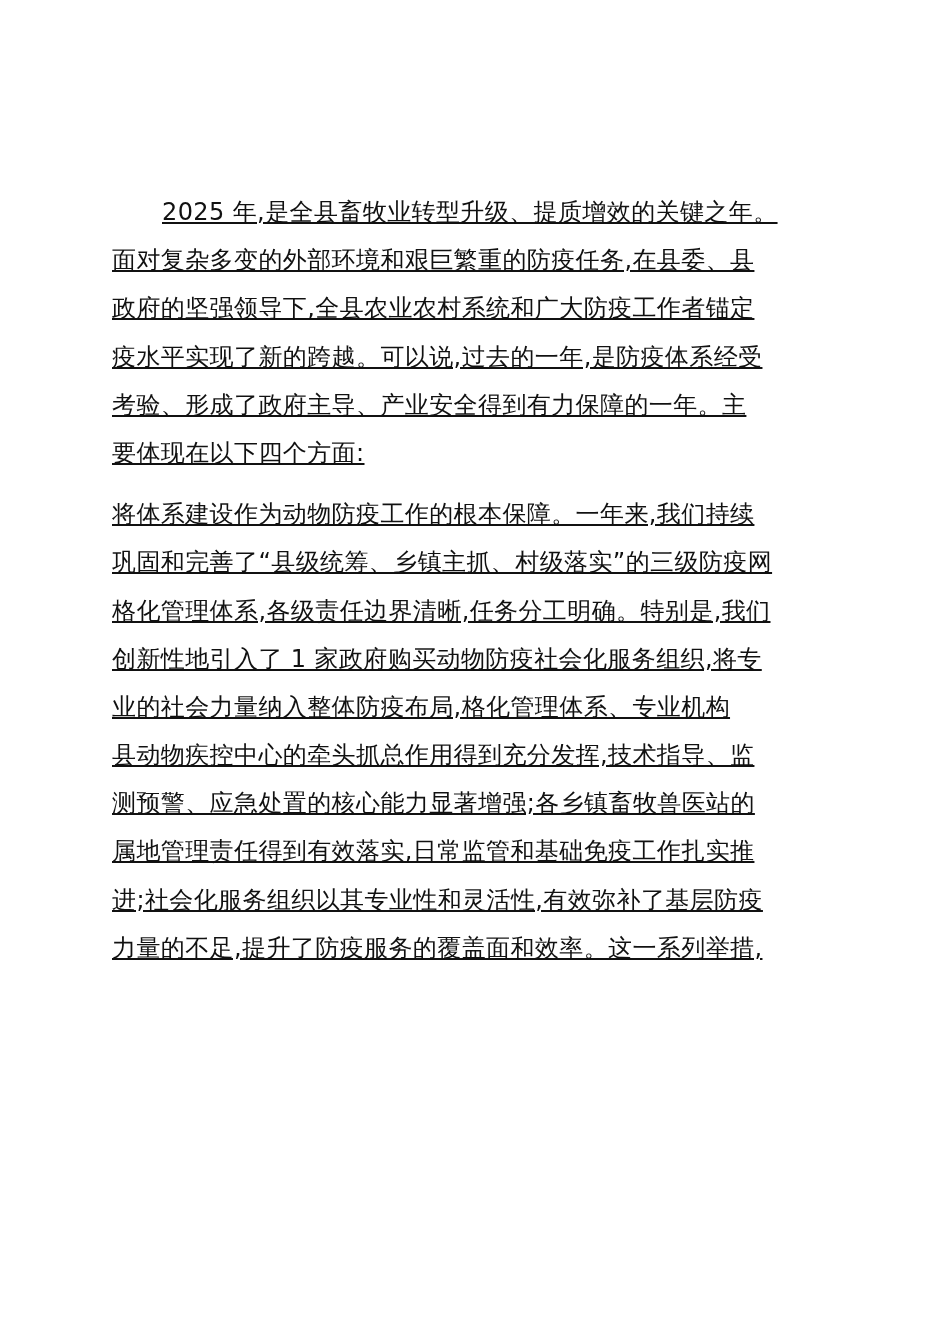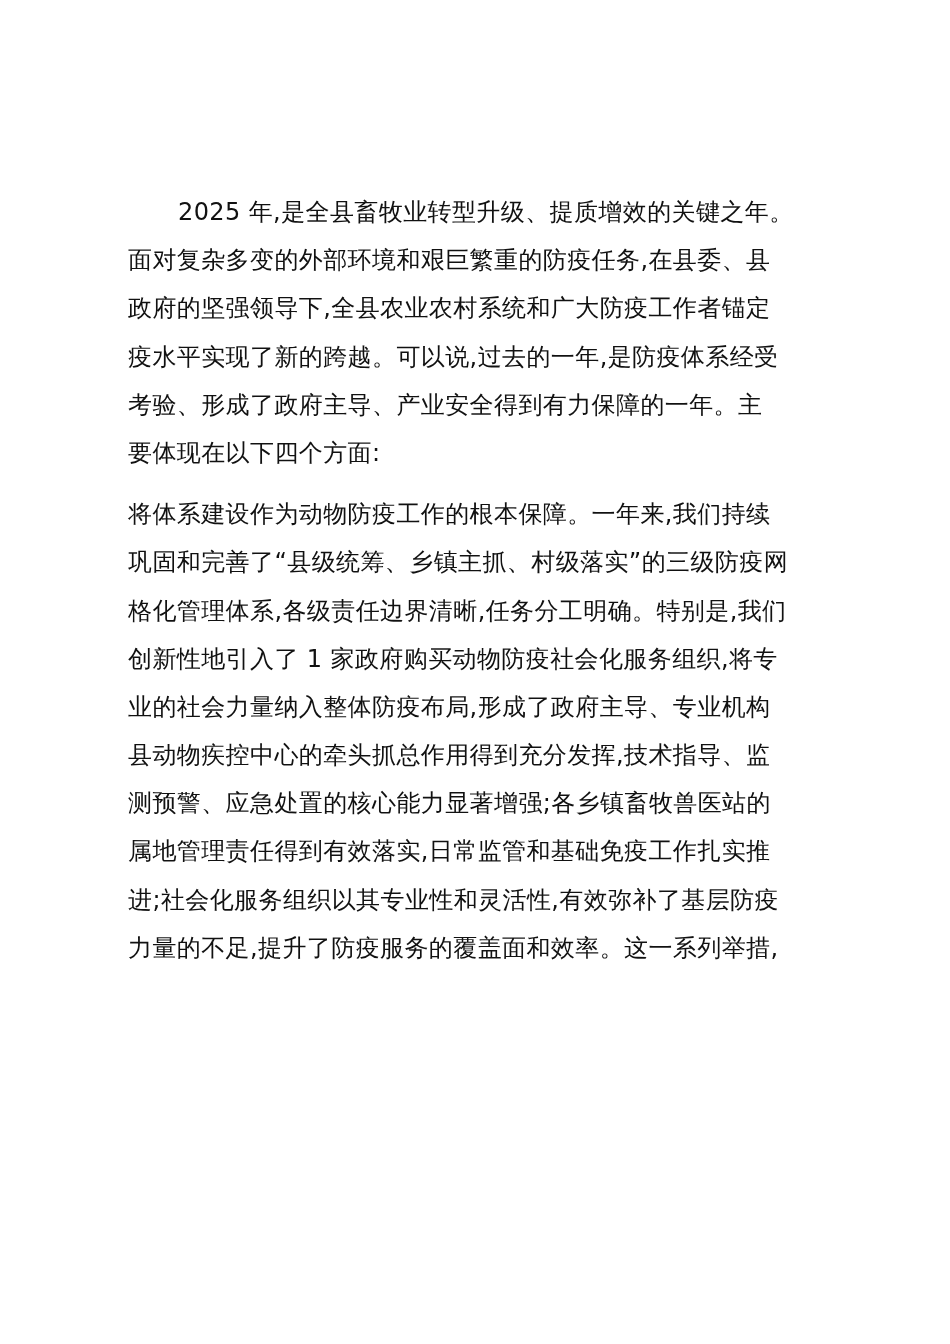--- a/index.html
+++ b/index.html
@@ -18,23 +18,24 @@
   .page {
     position: absolute;
     left: 0;
     top: 0;
     width: 950px;
     height: 1344px;
     background: #ffffff;
   }
   .body-text {
     position: absolute;
-    left: 128px;
+    left: 112px;
     top: 188px;
     width: 720px;
+    text-decoration: underline;
   }
   .para {
     margin: 0;
   }
   .para + .para {
     margin-top: 13px;
   }
   .line {
     display: block;
     height: 48.2px;
@@ -60,21 +61,21 @@
       <span class="line">疫水平实现了新的跨越。可以说,过去的一年,是防疫体系经受</span>
       <span class="line">考验、形成了政府主导、产业安全得到有力保障的一年。主</span>
       <span class="line">要体现在以下四个方面:</span>
     </p>
 
     <p class="para">
       <span class="line">将体系建设作为动物防疫工作的根本保障。一年来,我们持续</span>
       <span class="line">巩固和完善了“县级统筹、乡镇主抓、村级落实”的三级防疫网</span>
       <span class="line">格化管理体系,各级责任边界清晰,任务分工明确。特别是,我们</span>
       <span class="line">创新性地引入了 1 家政府购买动物防疫社会化服务组织,将专</span>
-      <span class="line">业的社会力量纳入整体防疫布局,形成了政府主导、专业机构</span>
+      <span class="line">业的社会力量纳入整体防疫布局,格化管理体系、专业机构</span>
       <span class="line">县动物疾控中心的牵头抓总作用得到充分发挥,技术指导、监</span>
       <span class="line">测预警、应急处置的核心能力显著增强;各乡镇畜牧兽医站的</span>
       <span class="line">属地管理责任得到有效落实,日常监管和基础免疫工作扎实推</span>
       <span class="line">进;社会化服务组织以其专业性和灵活性,有效弥补了基层防疫</span>
       <span class="line">力量的不足,提升了防疫服务的覆盖面和效率。这一系列举措,</span>
     </p>
 
   </div>
 </div>
 

